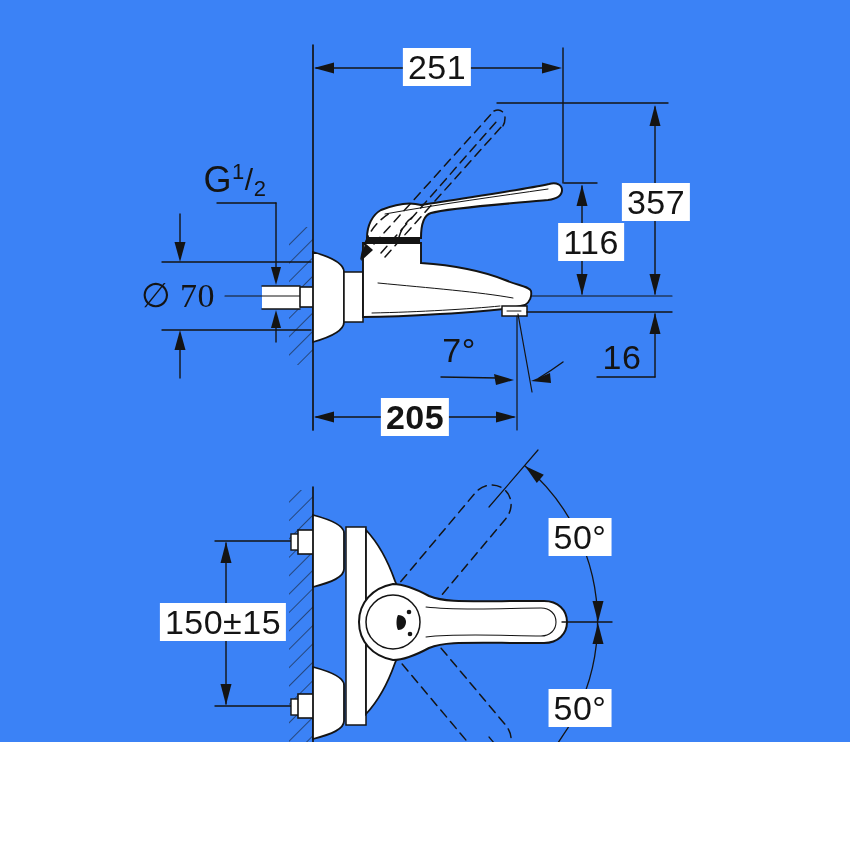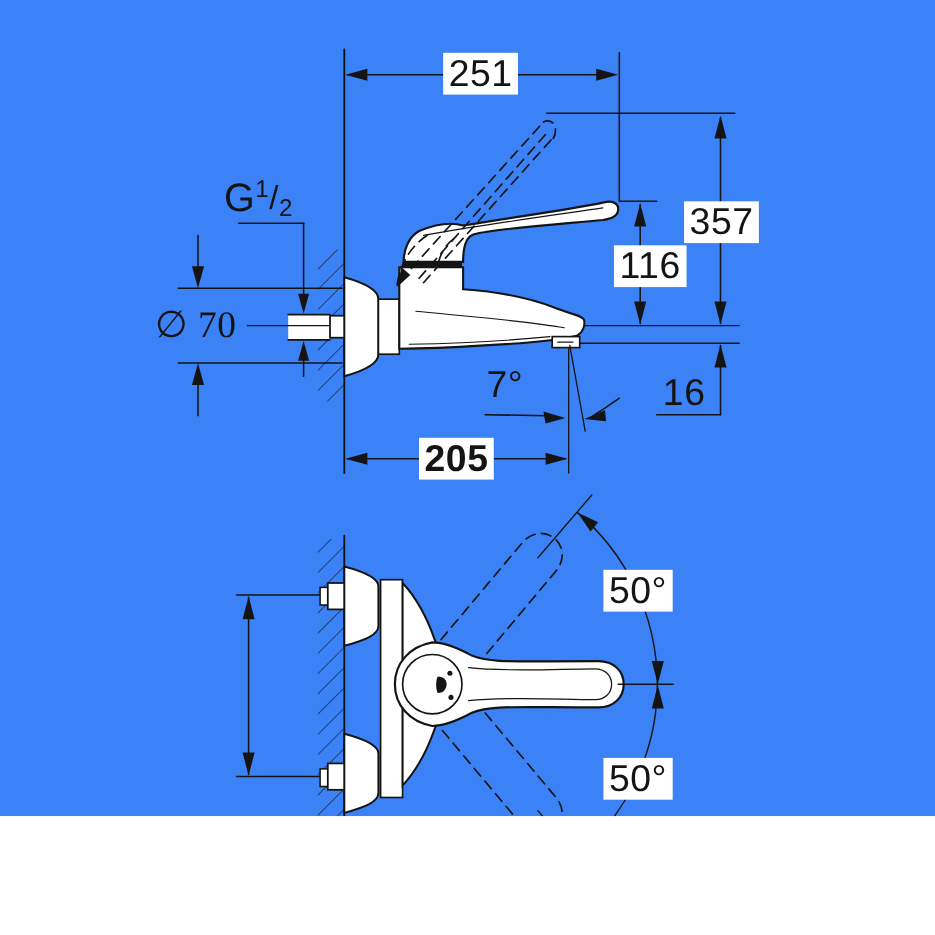--- a/index.html
+++ b/index.html
@@ -194,18 +194,19 @@
 <div class="dim-label bg" style="left:656px;top:202px;">357</div>
 
 <div class="dim-label bg" style="left:591px;top:242px;text-align:center;">116</div>
 
 <div class="dim-label" style="left:622px;top:357px;">16</div>
 
 <div class="dim-label" style="left:459px;top:350px;">7°</div>
 
 <div class="dim-label bg" style="left:415px;top:417px;font-weight:bold;">205</div>
 
+<div class="dim-label bg" style="left:223px;top:622px;">150±15</div>
 
 <div class="dim-label bg" style="left:580px;top:537px;">50°</div>
 
 <div class="dim-label bg" style="left:580px;top:708px;">50°</div>
 
 </div>
 
 </body></html>

